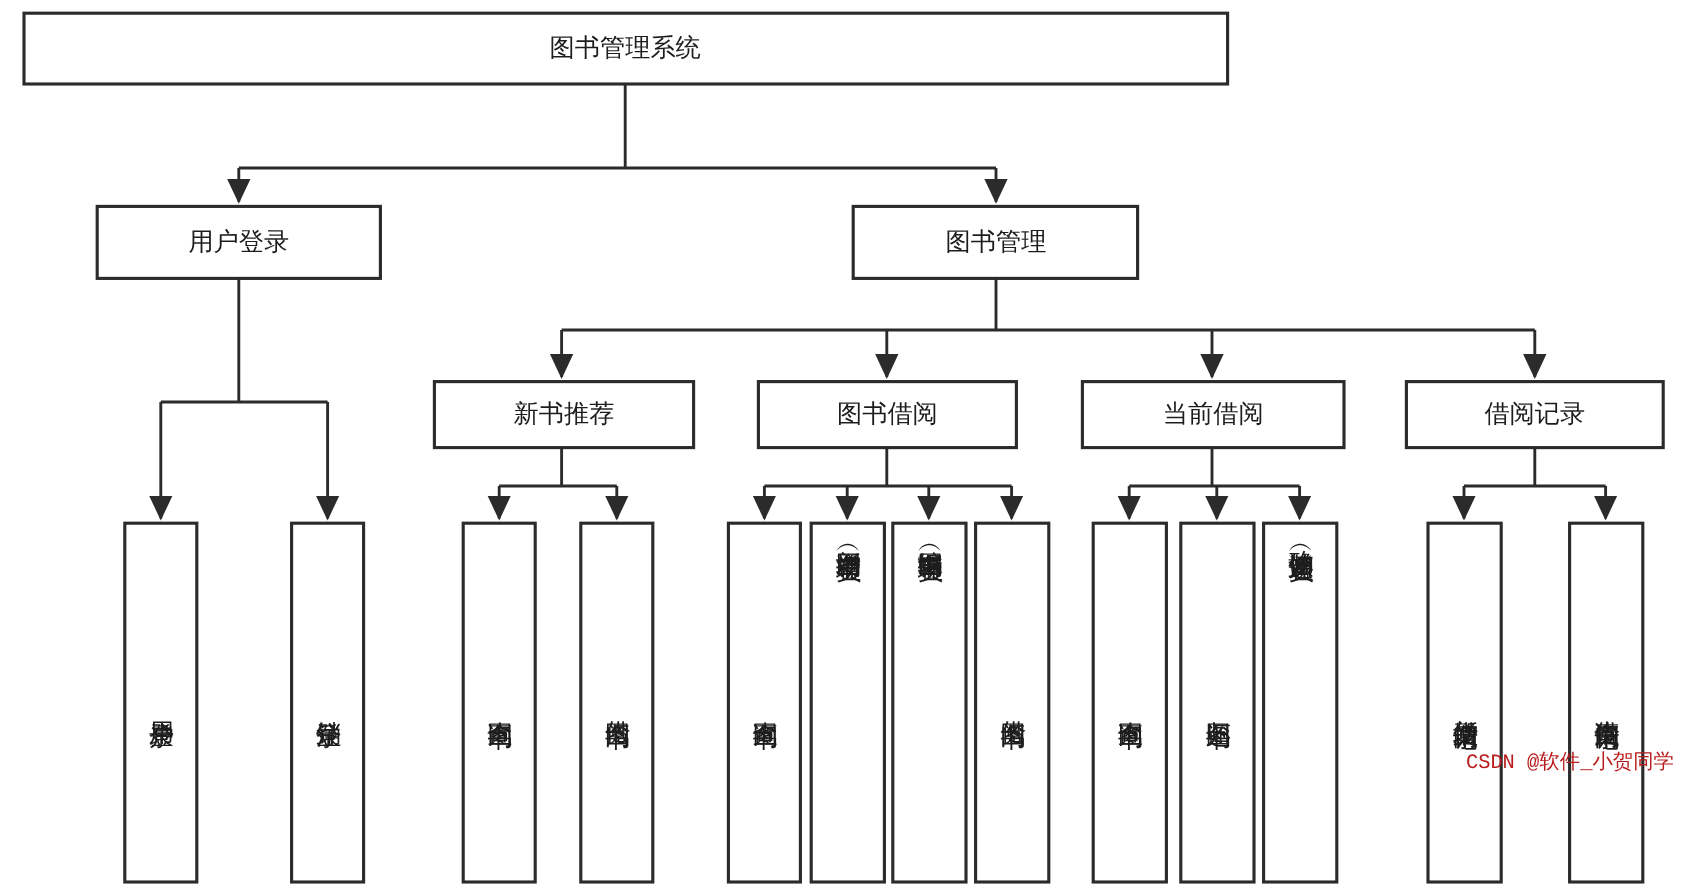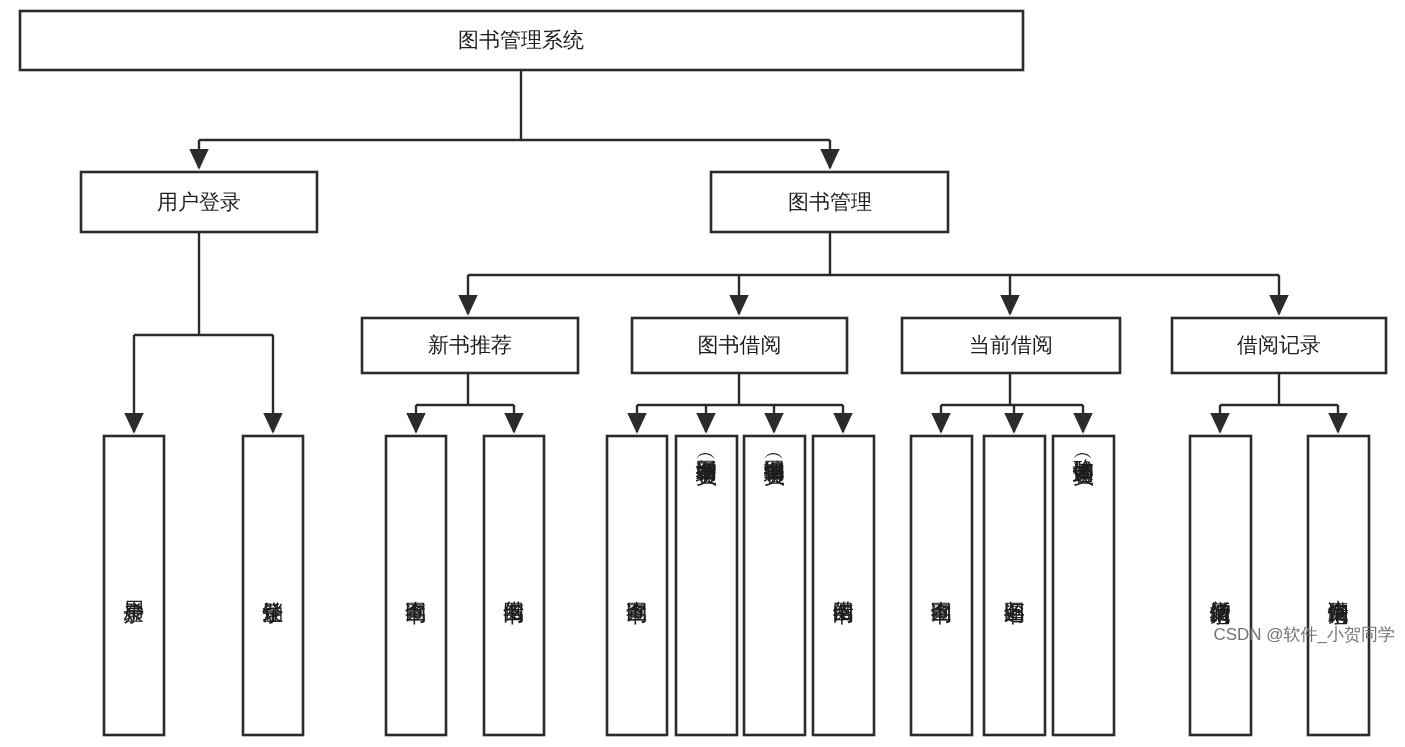--- a/index.html
+++ b/index.html
@@ -62,23 +62,23 @@
     font-size: 21px;
     line-height: 1.12;
     color: #1d1d1d;
     letter-spacing: 1px;
     white-space: nowrap;
   }
   .watermark {
     position: absolute;
     right: 10px;
     bottom: 6px;
-    font-family: Liberation Sans, sans-serif;
+    font-family: Liberation Mono, monospace;
     font-size: 17px;
-    color: #737373;
+    color: #b91c1c;
     white-space: nowrap;
     pointer-events: none;
   }
 </style>
 </head>
 <body>
 
 <div id="diagram-root">
 
   <svg class="flow" viewBox="0 0 1405 747">

